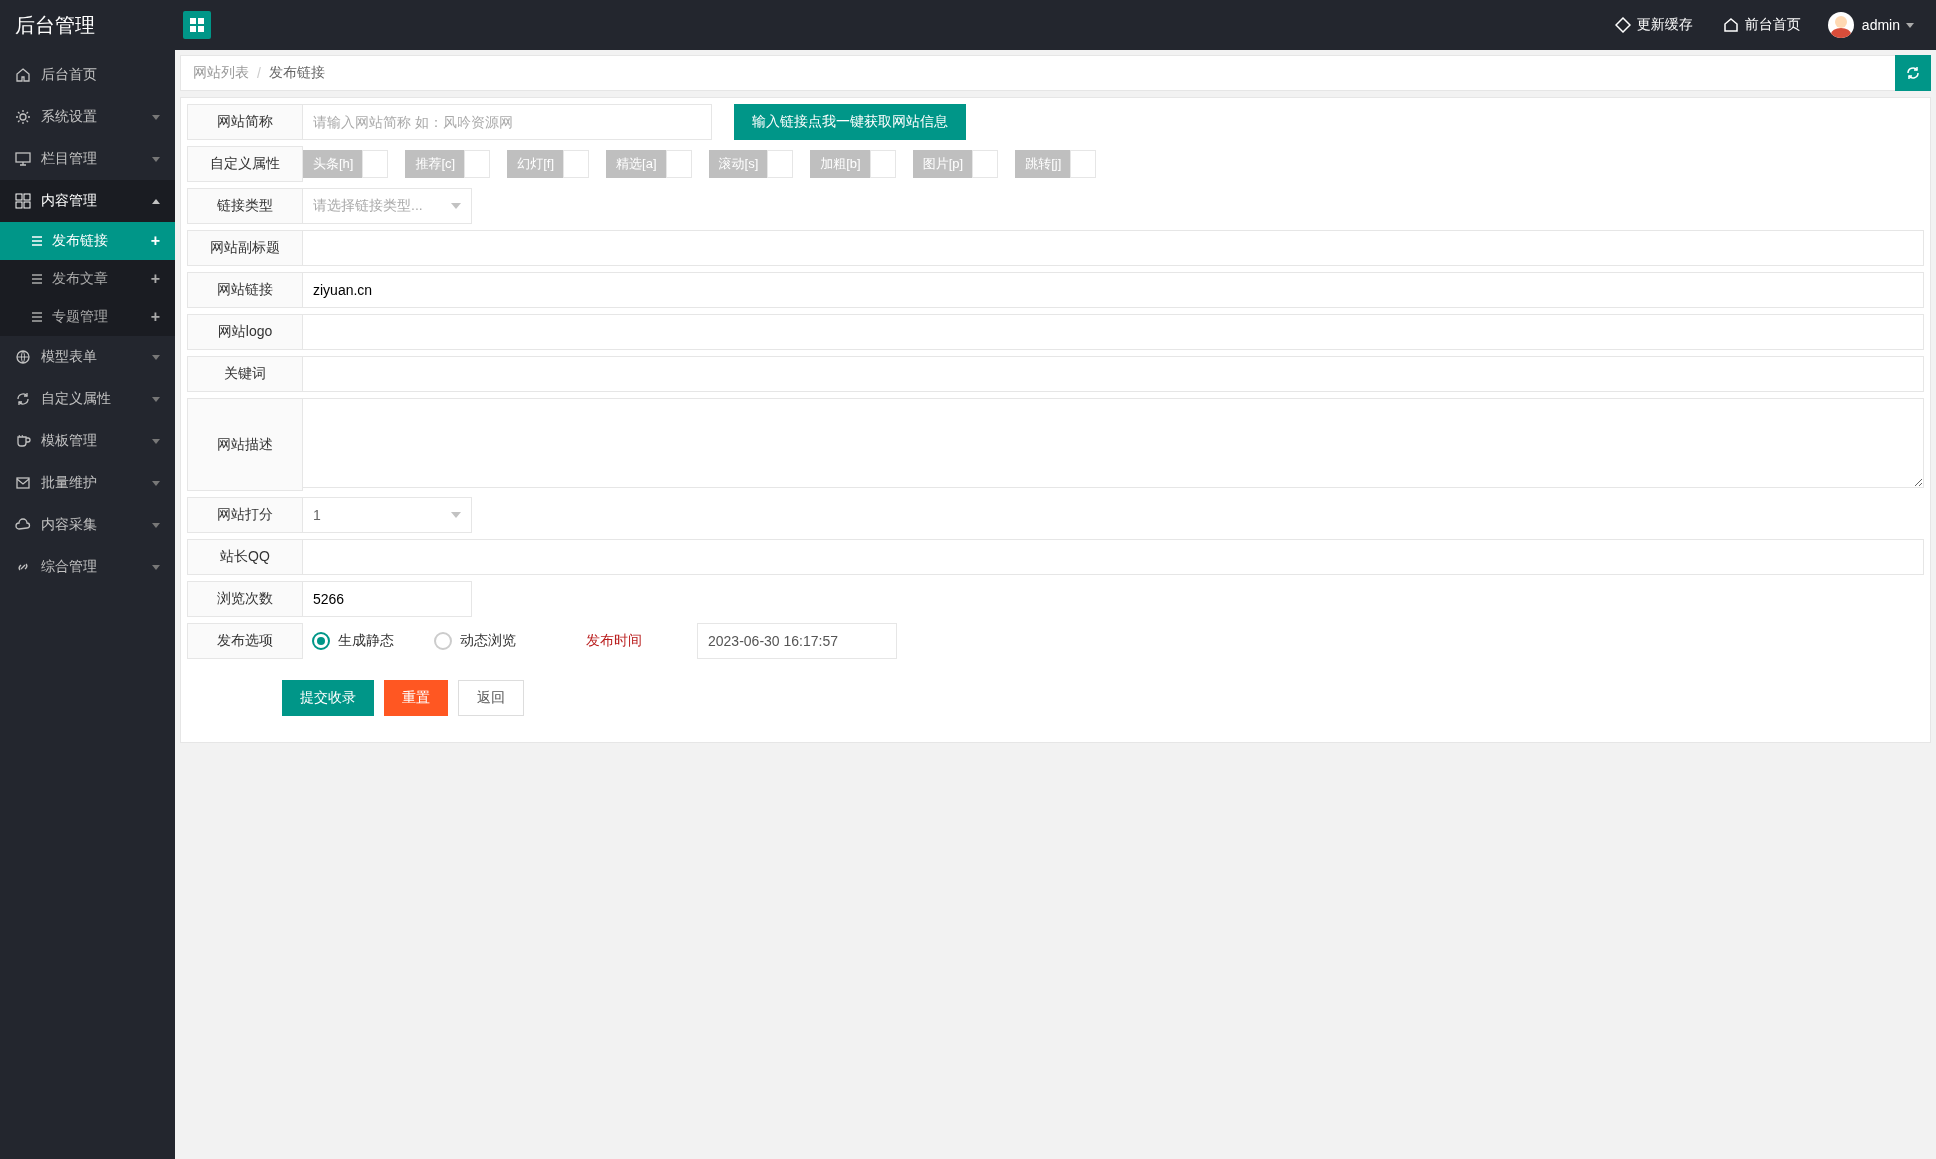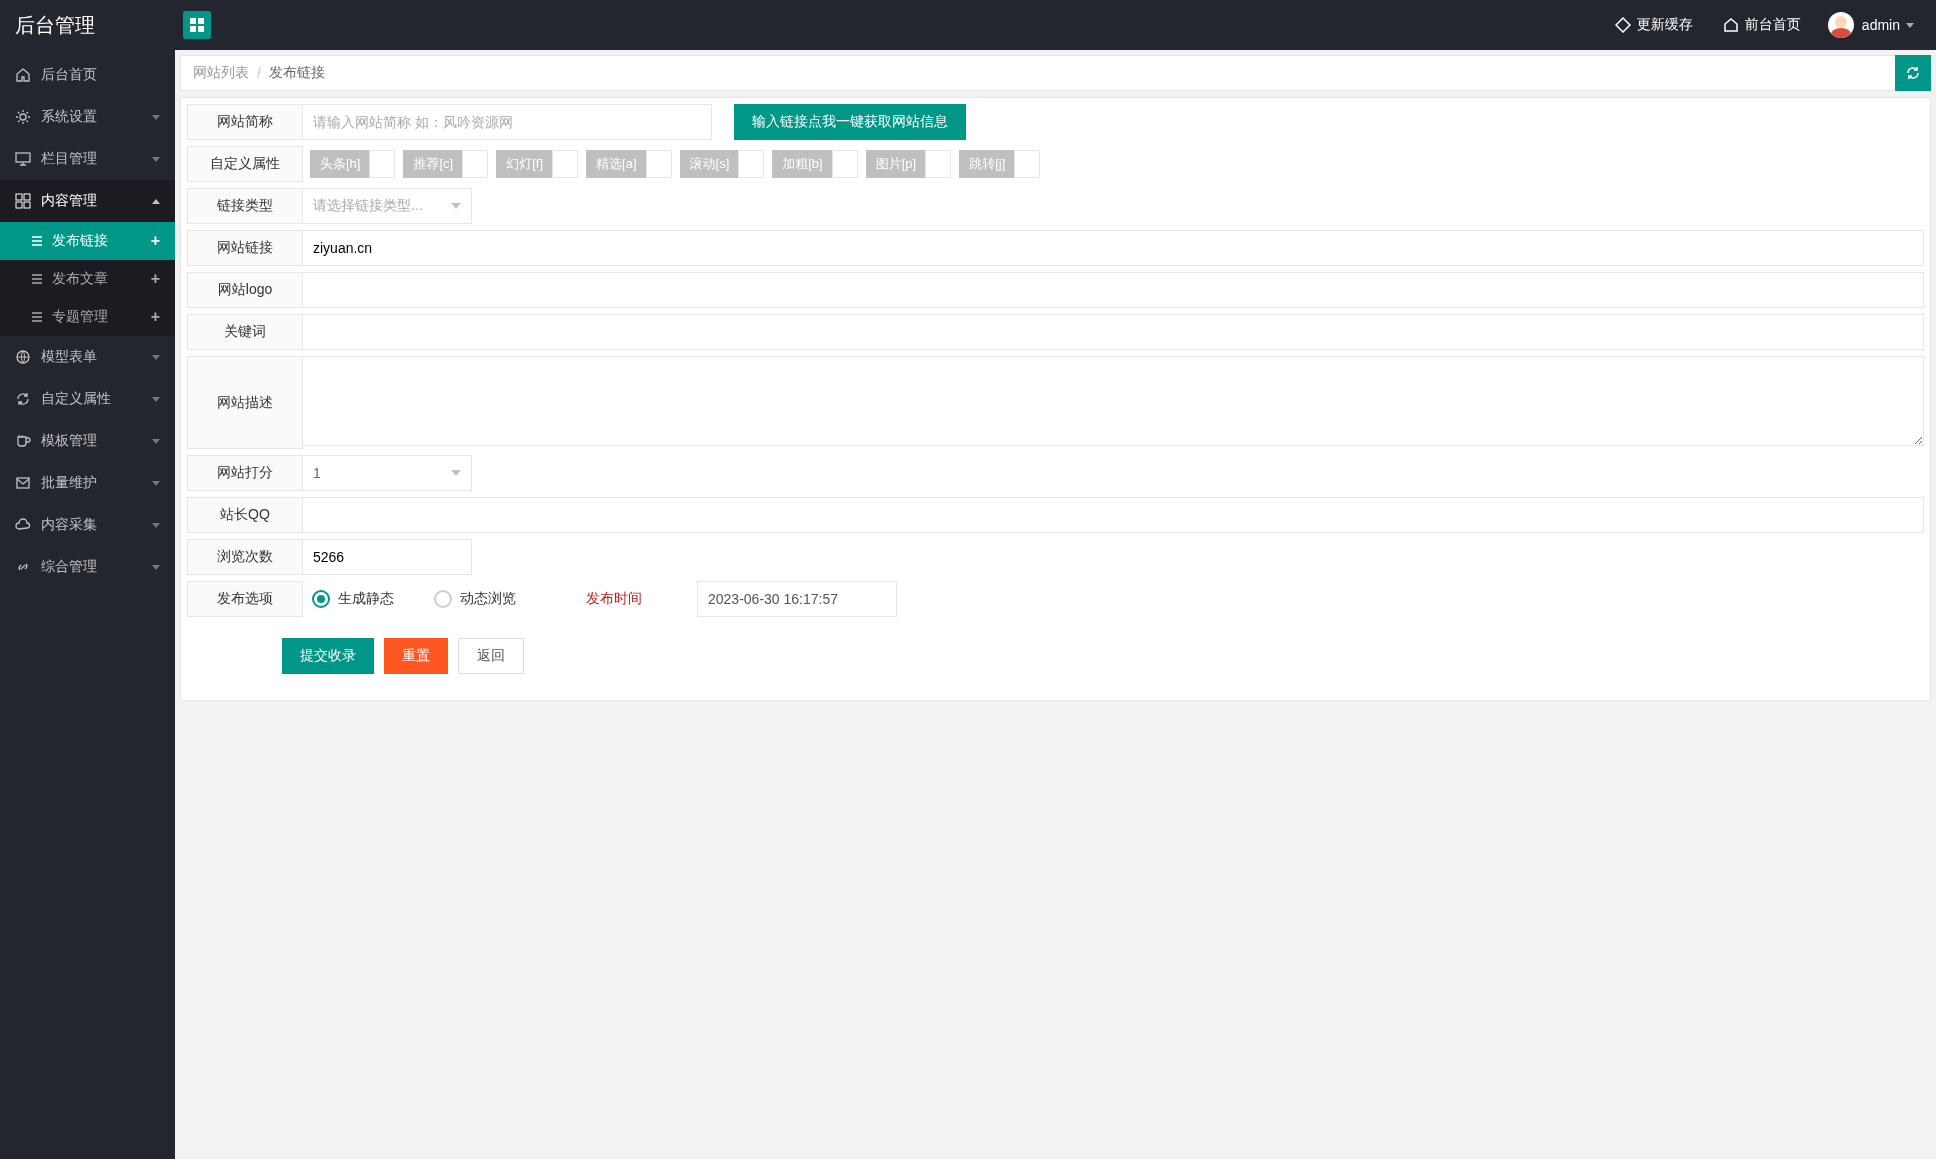--- a/index.html
+++ b/index.html
@@ -45,21 +45,21 @@
 .select-box { width: 170px; height: 36px; border: 1px solid #e6e6e6; display: flex; align-items: center; padding: 0 10px; cursor: pointer; position: relative; background: #fff; }
 .select-box .ph { color: #aaa; }
 .select-box .val { color: #666; }
 .select-box .sel-caret { position: absolute; right: 10px; width: 0; height: 0; border-left: 5px solid transparent; border-right: 5px solid transparent; border-top: 6px solid #c2c2c2; }
 .btn { height: 36px; padding: 0 18px; border: none; cursor: pointer; font-size: 14px; font-family: inherit; display: inline-flex; align-items: center; justify-content: center; }
 .btn-primary { background: #009688; color: #fff; }
 .btn-orange { background: #ff5722; color: #fff; }
 .btn-default { background: #fff; color: #555; border: 1px solid #ddd; }
 .row1 .text-input { flex: 0 0 410px; width: 410px; }
 .row1 .btn { margin-left: 10px; }
-.tags { display: flex; gap: 8px; padding: 4px 8px; flex-wrap: wrap; }
+.tags { display: flex; gap: 17px; padding: 4px 1px; flex-wrap: wrap; }
 .tag { display: flex; align-items: center; }
 .tag-label { background: #bfbfbf; color: #fff; height: 28px; padding: 0 10px; display: flex; align-items: center; font-size: 13px; }
 .tag-box { width: 26px; height: 28px; background: #fff; border: 1px solid #e6e6e6; margin-left: -1px; }
 .textarea { width: 100%; min-height: 90px; border: 1px solid #e6e6e6; padding: 8px 10px; font-size: 14px; font-family: inherit; resize: vertical; outline: none; }
 .radio-row { display: flex; align-items: center; height: 36px; gap: 40px; padding-left: 10px; }
 .radio { display: flex; align-items: flex-start; cursor: pointer; }
 .radio-circle { width: 18px; height: 18px; border: 2px solid #ccc; border-radius: 50%; margin-right: 8px; position: relative; }
 .radio.checked .radio-circle { border-color: #009688; }
 .radio.checked .radio-circle::after { content: ""; position: absolute; top: 3px; left: 3px; width: 8px; height: 8px; background: #009688; border-radius: 50%; }
 .pubtime-label { margin-left: 30px; color: #b91c1c; font-family: Liberation Serif, serif; }
@@ -272,20 +272,24 @@
       <div class="form-row">
         <div class="form-label">链接类型</div>
         <div class="form-control">
           <div class="select-box">
             <span class="ph">请选择链接类型...</span>
             <span class="sel-caret"></span>
           </div>
         </div>
       </div>
 
+      <div class="form-row">
+        <div class="form-label">网站副标题</div>
+        <div class="form-control"><input class="text-input" value="" style=""></div>
+      </div>
 
       <div class="form-row">
         <div class="form-label">网站链接</div>
         <div class="form-control"><input class="text-input" value="ziyuan.cn" style=""></div>
       </div>
 
       <div class="form-row">
         <div class="form-label">网站logo</div>
         <div class="form-control"><input class="text-input" value="" style=""></div>
       </div>

